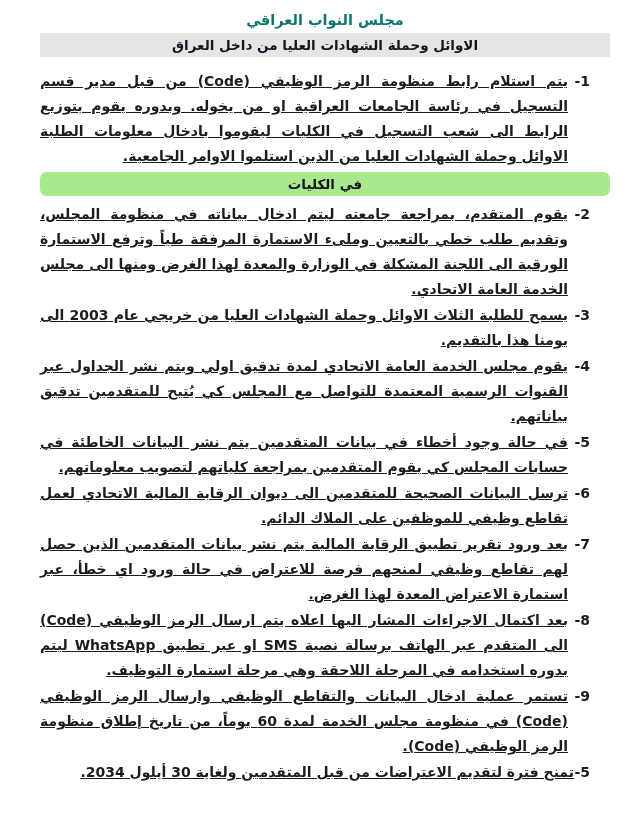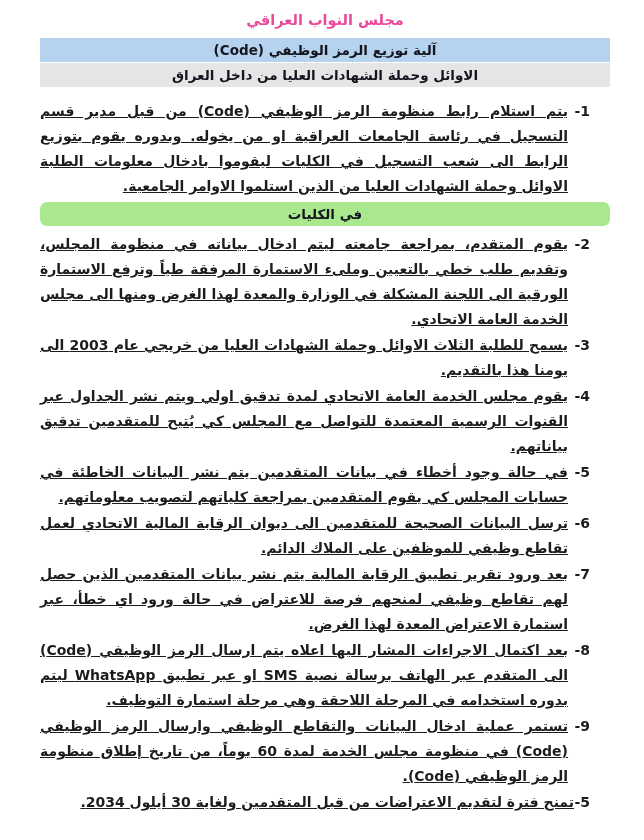--- a/index.html
+++ b/index.html
@@ -12,21 +12,21 @@
     direction:rtl;
     font-family:"DejaVu Sans","Liberation Sans",sans-serif;
     font-weight:700;
     color:#1c1c1c;
     overflow:hidden;
   }
   .hdr{
     text-align:center;
     font-size:14.5px;
     line-height:24px;
-    color:#ec4899;
+    color:#0f766e;
   }
   .band{
     margin-top:3px;
     height:24px;
     line-height:24px;
     text-align:center;
     font-size:13.5px;
     color:#15151f;
   }
   .band.blue{background:#b5d2ee;margin-top:6px;}
@@ -56,21 +56,20 @@
     text-decoration:underline;
   }
 </style>
 </head>
 <body>
 
 <div class="page">
 
   <div class="hdr">مجلس النواب العراقي</div>
 
-  <div class="band blue">آلية توزيع الرمز الوظيفي (Code)</div>
   <div class="band salmon">الاوائل وحملة الشهادات العليا من داخل العراق</div>
 
   <div class="list">
 
     <div class="item">
       <span class="num">1-</span>
       <span class="txt">يتم استلام رابط منظومة الرمز الوظيفي (Code) من قبل مدير قسم التسجيل في رئاسة الجامعات العراقية او من يخوله. وبدوره يقوم بتوزيع الرابط الى شعب التسجيل في الكليات ليقوموا بادخال معلومات الطلبة الاوائل وحملة الشهادات العليا من الذين استلموا الاوامر الجامعية.</span>
     </div>
 
     <div class="band green">في الكليات</div>

